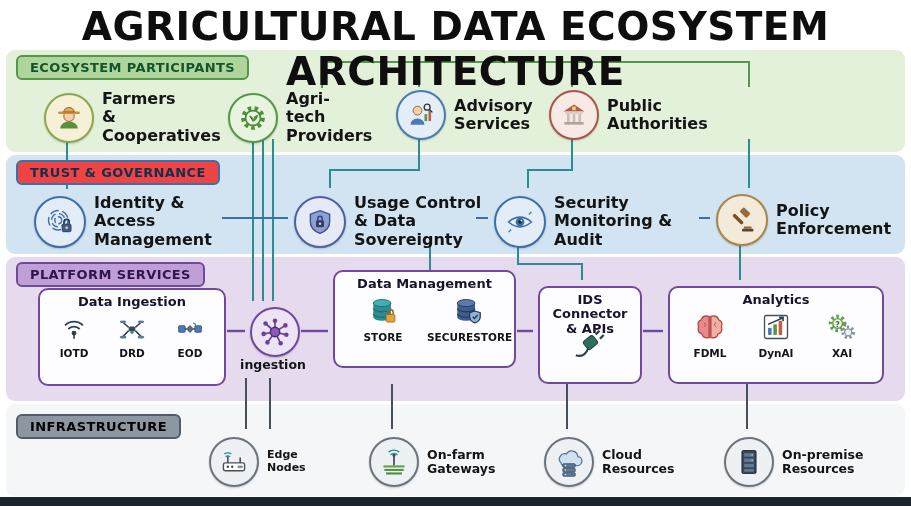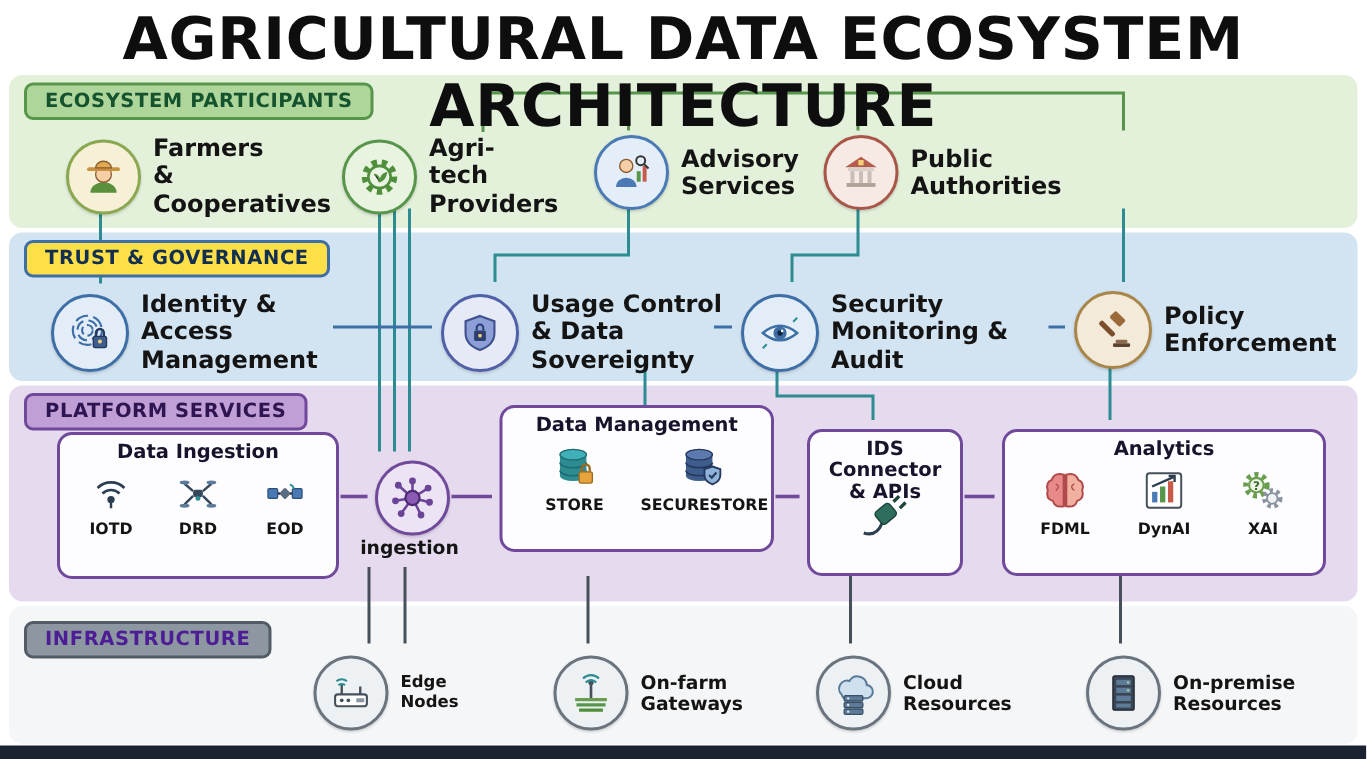--- a/index.html
+++ b/index.html
@@ -9,23 +9,23 @@
          font-weight:bold;letter-spacing:.5px;color:#0e0e0e;z-index:3;}
   .band{position:absolute;left:6px;width:899px;border-radius:9px;z-index:0;}
   .band-participants{top:50px;height:102px;background:#e3f0da;}
   .band-governance{top:155px;height:99px;background:#d2e3f1;}
   .band-platform{top:257px;height:144px;background:#e5daee;}
   .band-infrastructure{top:404px;height:92px;background:#f5f6f7;}
   .footer-strip{position:absolute;left:0;bottom:0;width:911px;height:9px;background:#1b2330;z-index:4;}
   .pill{position:absolute;z-index:3;font-weight:bold;font-size:13px;letter-spacing:.4px;
         padding:3px 12px;border-radius:6px;}
   .pill-participants{left:16px;top:55px;background:#aed69b;border:2px solid #57964a;color:#14532d;}
-  .pill-governance{left:16px;top:160px;background:#fde047;border:2px solid #3d6ea6;color:#122f52;}
+  .pill-governance{left:16px;top:160px;background:#ef4444;border:2px solid #3d6ea6;color:#122f52;}
   .pill-platform{left:16px;top:262px;background:#bf9fd6;border:2px solid #71499b;color:#2e1450;}
-  .pill-infrastructure{left:16px;top:414px;background:#8d97a2;border:2px solid #525c66;color:#4c1d95;}
+  .pill-infrastructure{left:16px;top:414px;background:#8d97a2;border:2px solid #525c66;color:#000000;}
   .p-item,.g-item,.i-item{position:absolute;display:flex;align-items:center;gap:8px;z-index:2;}
   .p-item{top:90px;} .g-item{top:194px;} .i-item{top:437px;}
   .circ{border-radius:50%;display:flex;align-items:center;justify-content:center;flex:0 0 auto;
         box-shadow:0 1px 2px rgba(0,0,0,.18);background:#fff;}
   .c46{width:46px;height:46px;} .c48{width:48px;height:48px;}
   .c-farmers{background:#f5f0d6;border:2.5px solid #8aa84f;}
   .c-agritech{background:#e8f3e0;border:2.5px solid #57964a;}
   .c-advisory{background:#e4eef8;border:2.5px solid #4a7ab5;}
   .c-authority{background:#f7e9e3;border:2.5px solid #a85648;}
   .c-research{background:#e9e9f2;border:2.5px solid #6a7a96;}

